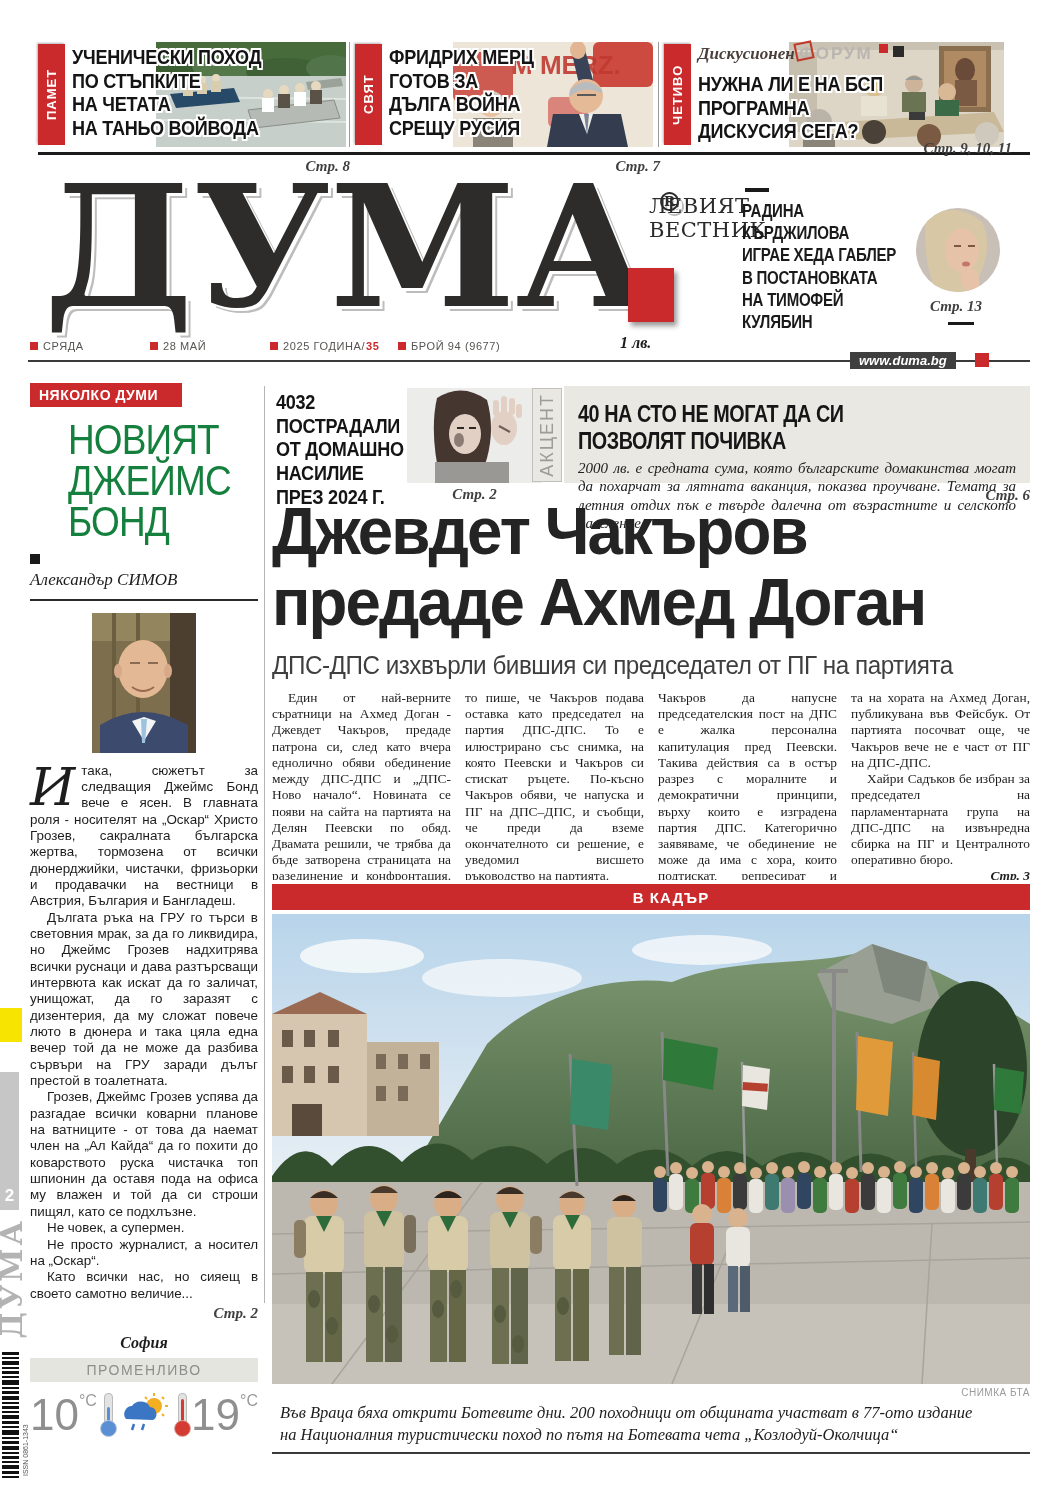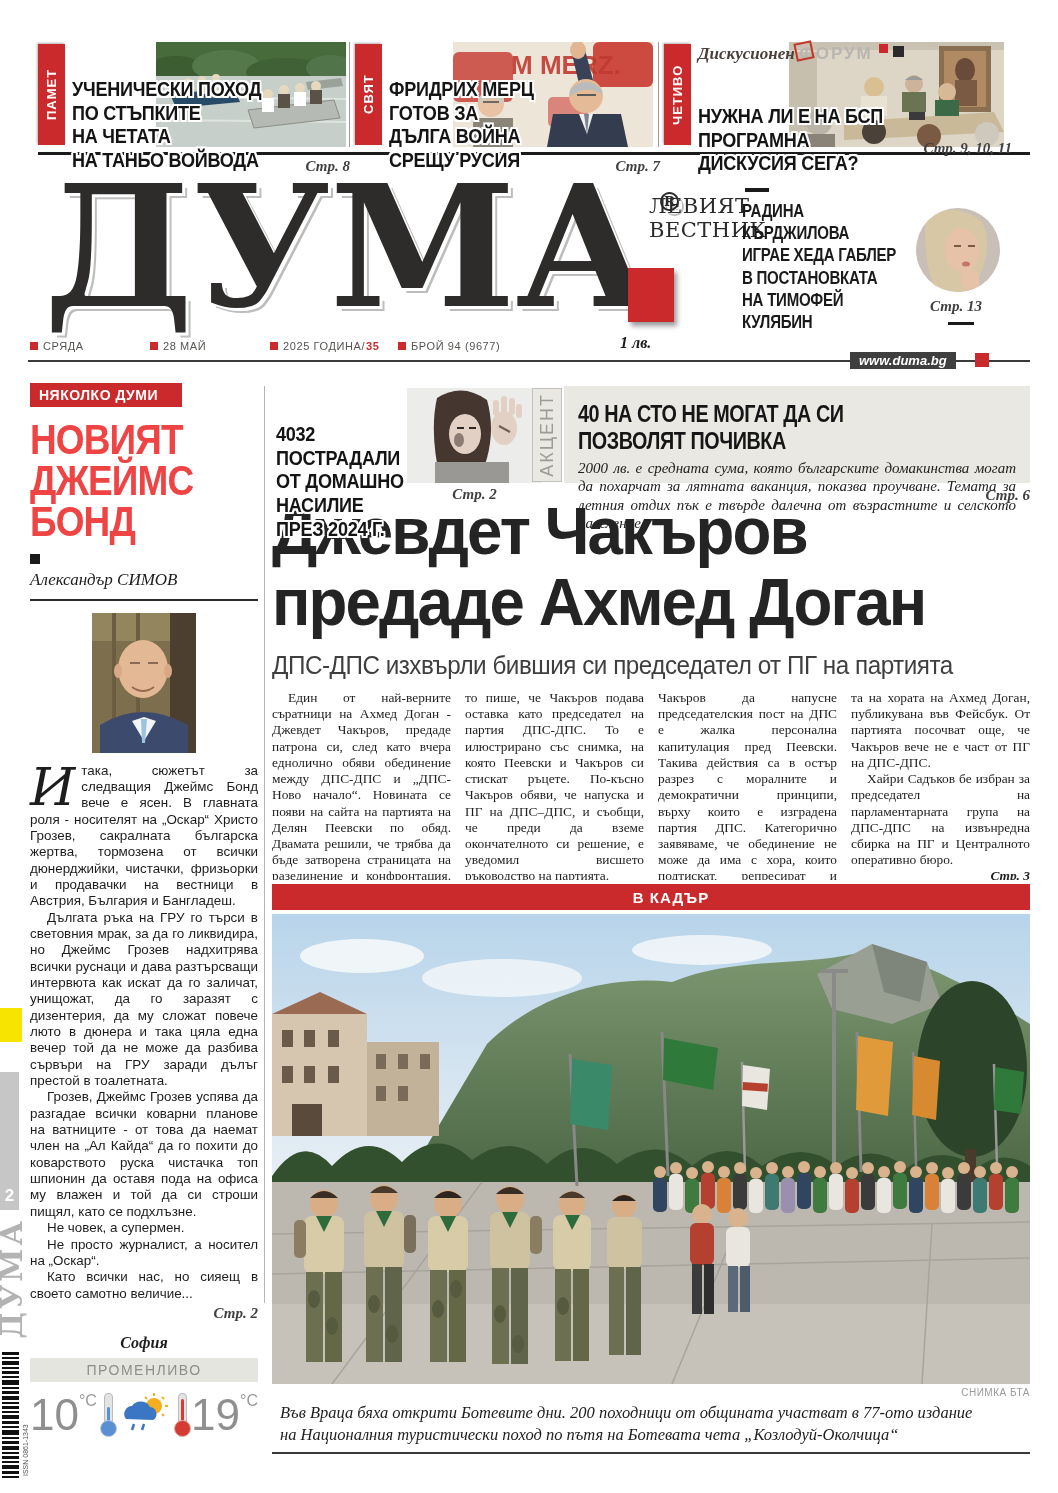--- a/index.html
+++ b/index.html
@@ -4,33 +4,33 @@
 <style>
   html,body{margin:0;padding:0;}
   body{width:1058px;height:1493px;background:#fdfdfc;overflow:hidden;
        font-family:"Liberation Sans",sans-serif;color:#1c1c1c;}
   #page{position:relative;width:1058px;height:1493px;background:#fff;}
   .abs{position:absolute;}
   .serif{font-family:"Liberation Serif",serif;}
   .dserif{font-family:"DejaVu Serif",serif;}
   .sqz{display:block;transform:scaleX(.86);transform-origin:0 50%;}
   .outlined{text-shadow:2px 0 0 #fff,-2px 0 0 #fff,0 2px 0 #fff,0 -2px 0 #fff,
-            2px 2px 0 #fff,-2px -2px 0 #fff,2px -2px 0 #fff,-2px 2px 0 #fff;margin-top:32px;}
+            2px 2px 0 #fff,-2px -2px 0 #fff,2px -2px 0 #fff,-2px 2px 0 #fff;}
   .vtag{background:#cb2a2c;color:#fff;font-weight:bold;font-size:13px;letter-spacing:1px;
         writing-mode:vertical-rl;transform:rotate(180deg);display:flex;align-items:center;
         justify-content:center;box-shadow:1px 1px 2px rgba(0,0,0,.3);}
   .teaser-head{font-weight:bold;font-size:21px;line-height:1.13;color:#141414;
         text-transform:uppercase;letter-spacing:-.3px;}
   .pageref{font-family:"Liberation Serif",serif;font-style:italic;font-weight:bold;
         font-size:15px;color:#404040;}
   .redsq{background:#cb2a2c;display:inline-block;}
   .dateitem{font-size:11px;color:#565451;letter-spacing:.6px;display:flex;align-items:center;gap:5px;}
   .kicker{background:#cb2a2c;color:#fff;font-weight:bold;font-size:14px;letter-spacing:.5px;
         width:152px;height:24px;display:flex;align-items:center;padding-left:9px;box-sizing:border-box;}
-  .optitle{font-weight:bold;font-size:43px;line-height:.95;letter-spacing:-1px;color:#ef4444;}
+  .optitle{font-weight:normal;font-size:43px;line-height:.95;letter-spacing:-1px;color:#15803d;margin-left:38px;}
   .opbody p{margin:0;text-align:justify;font-size:13.4px;line-height:1.22;color:#1d1d1d;}
   .opbody p + p{text-indent:17px;}
   .dropcap{float:left;font-family:"DejaVu Serif",serif;font-style:italic;font-size:52px;
         line-height:.82;padding:3px 6px 0 0;color:#1d1d1d;}
   .storycol p{margin:0;text-align:justify;font-size:13.4px;line-height:1.21;color:#1d1d1d;text-indent:16px;}
   .leadline{font-weight:bold;font-size:67px;line-height:.98;letter-spacing:-2px;color:#242424;}
   .graybox{background:#e9e8e2;}
   .thermo{position:relative;width:16px;height:42px;}
   .thermo .stem{position:absolute;left:5px;top:0;width:7px;height:32px;border-radius:4px;
         background:#e3e3e3;border:1px solid #bbb;}

